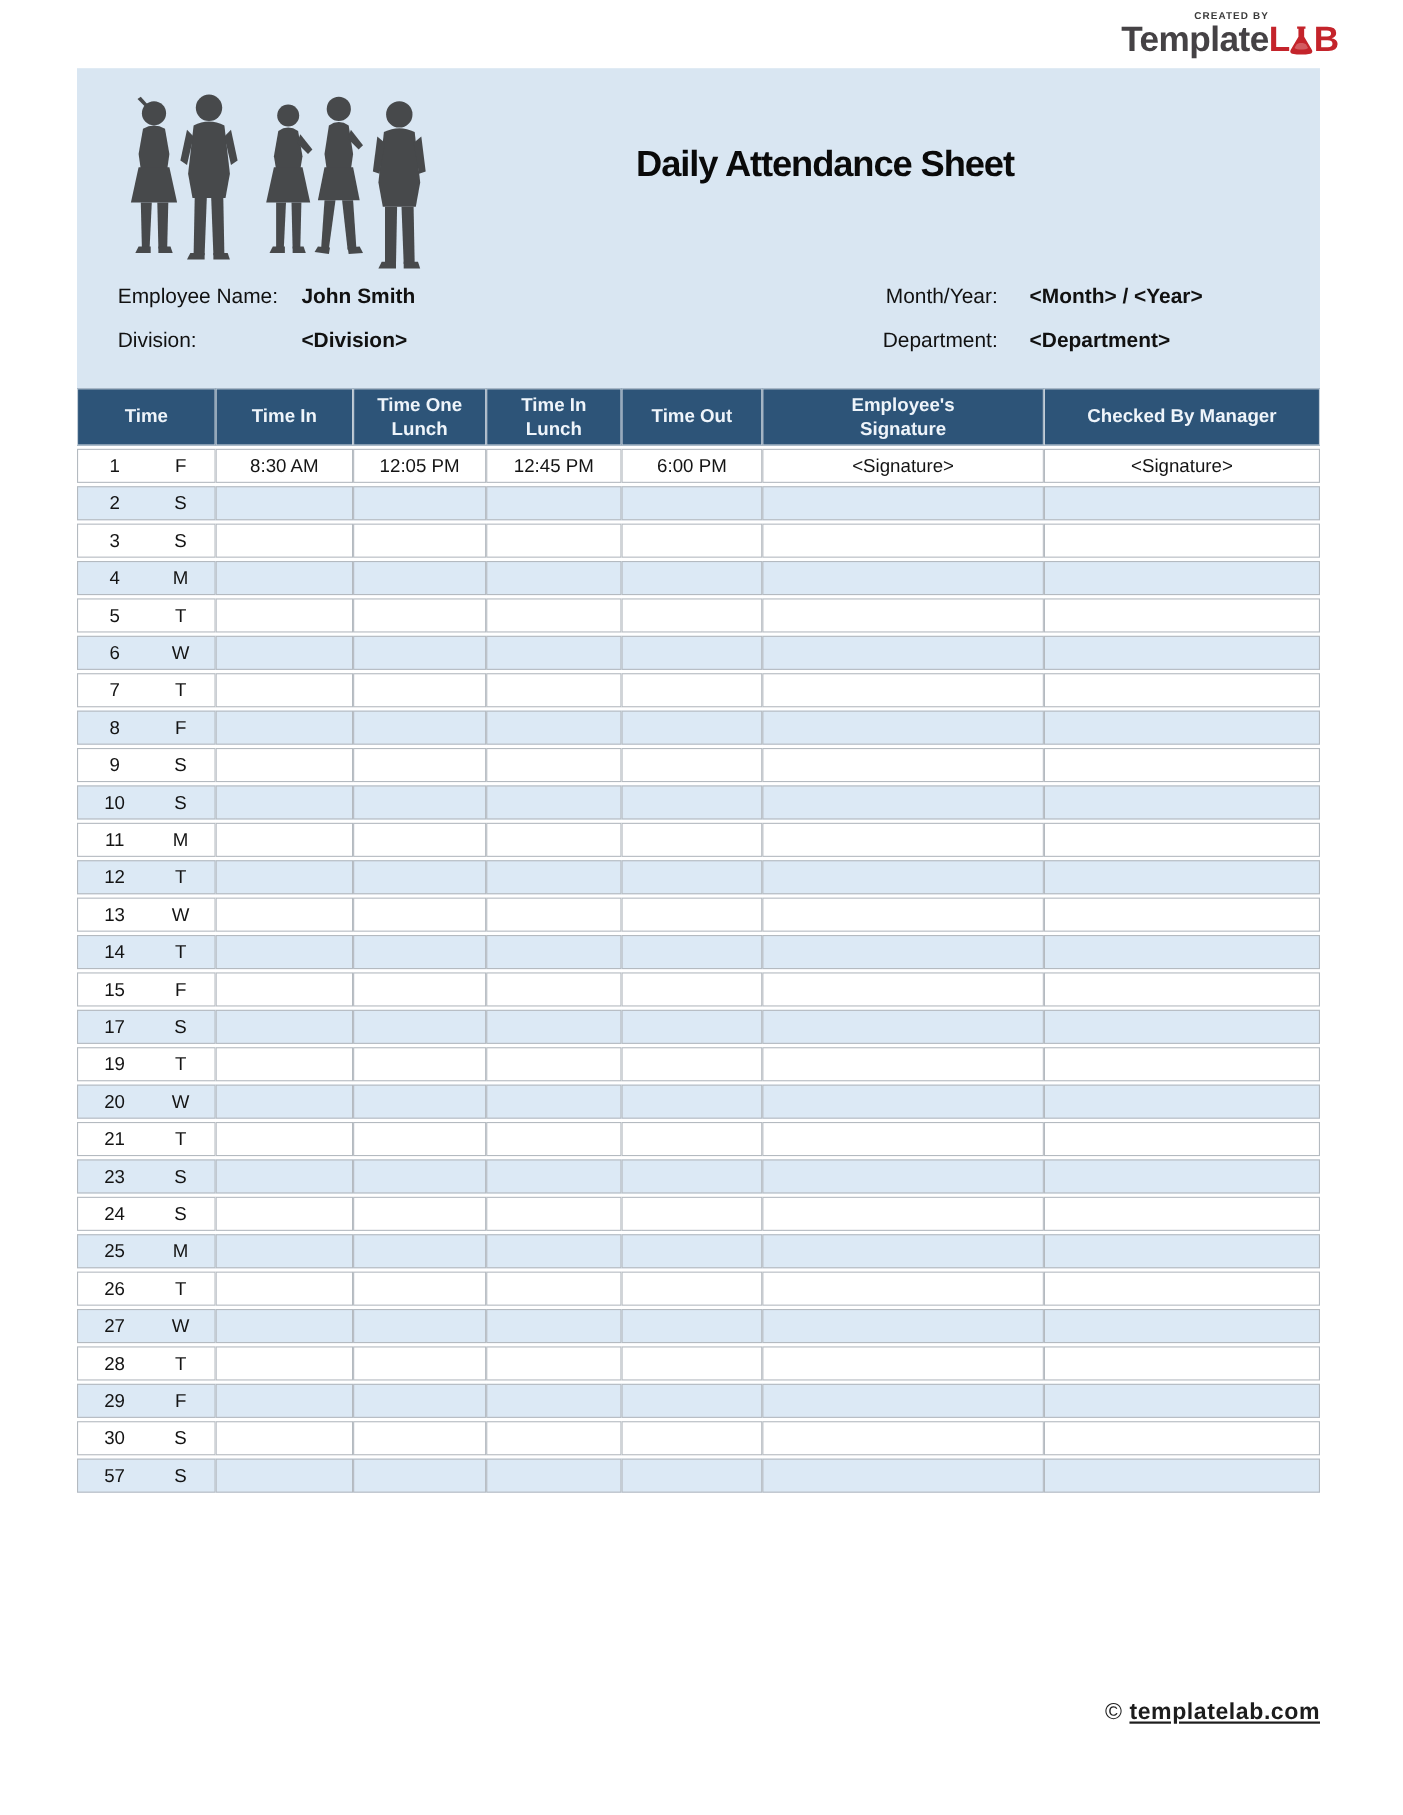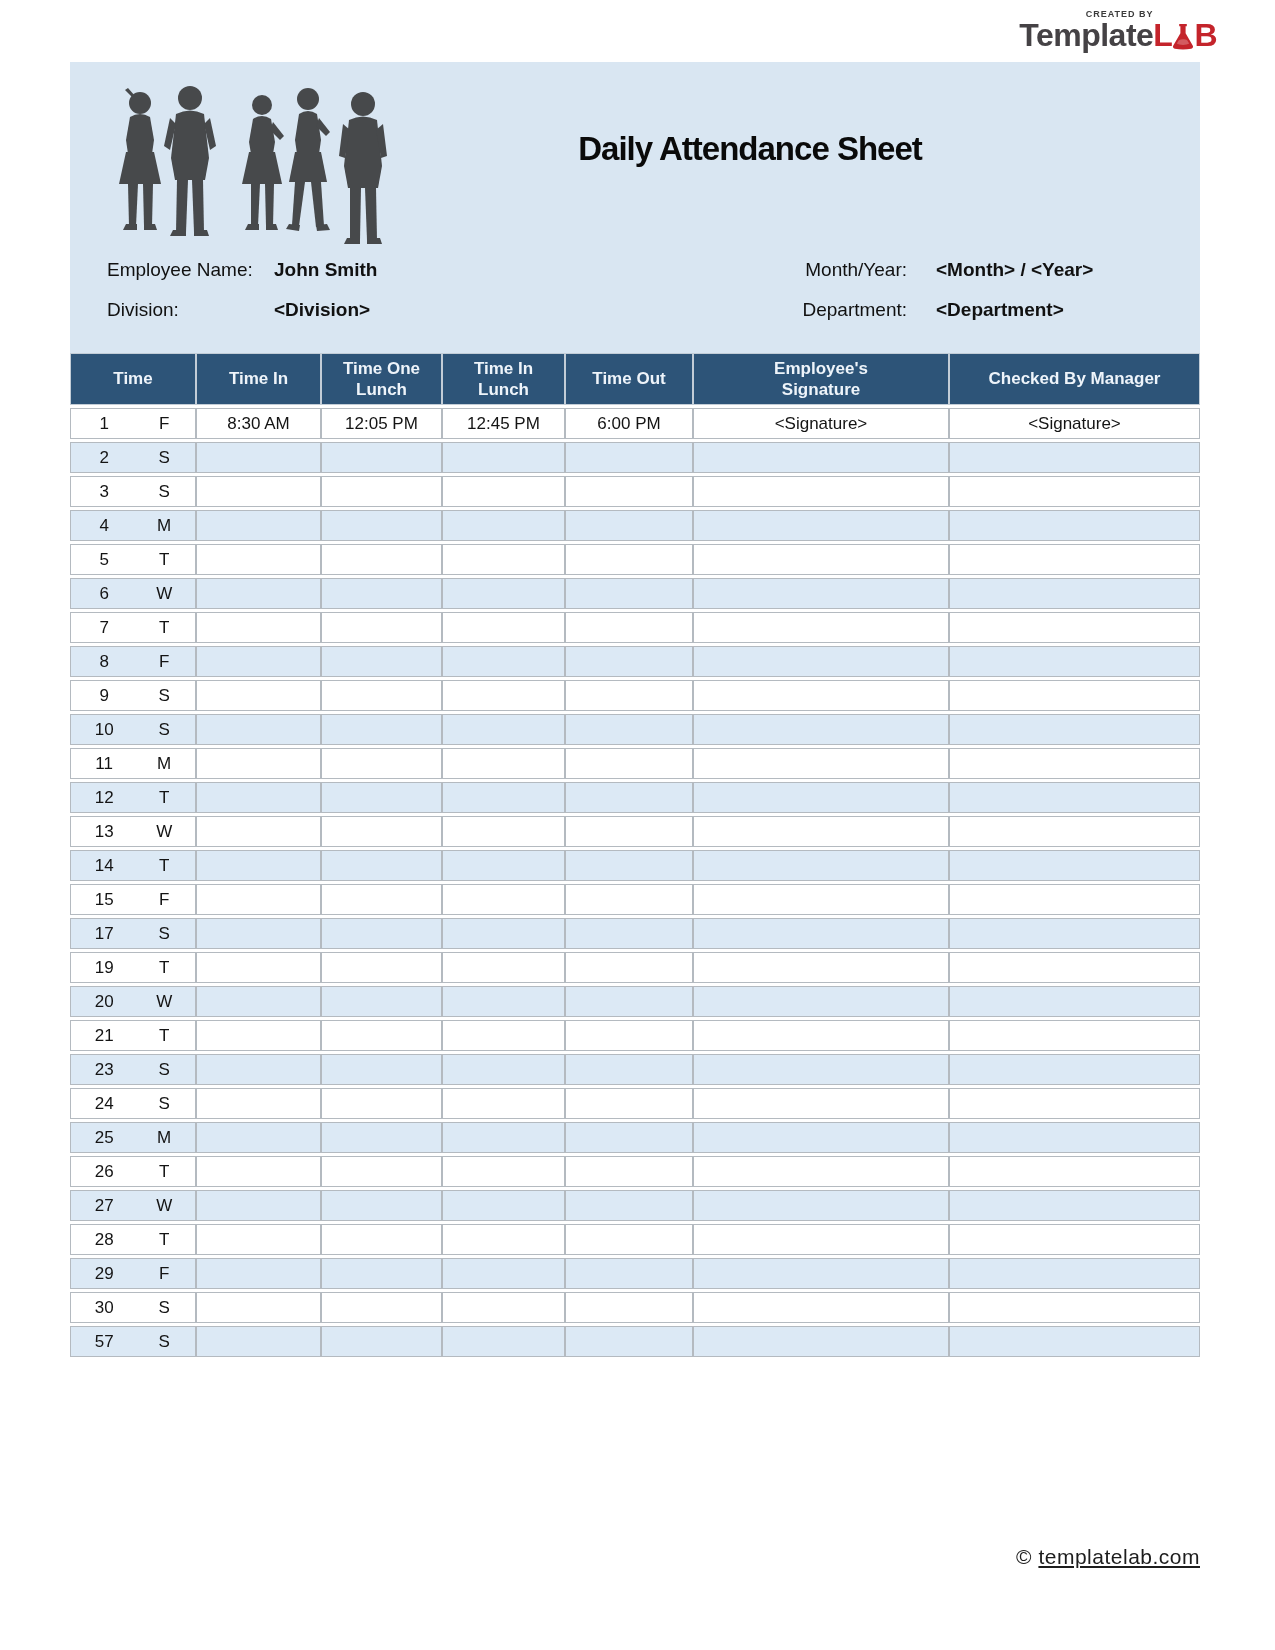--- a/index.html
+++ b/index.html
@@ -119,21 +119,21 @@
 
   
   .footer {
     position: absolute;
     top: 1545px;
     right: 75px;
     font-size: 21px;
     color: #1d1d1d;
     letter-spacing: 0.5px;
   }
-  .footer a { color: #1d1d1d; text-decoration: underline; cursor: pointer; }
+  .footer a { color: #1d1d1d; text-decoration: underline; cursor: pointer; font-weight: bold; }
 </style>
 </head>
 <body>
 
 <div class="page">
 
   <div class="logo">
     <div class="created-by">CREATED BY</div>
     <div class="brand">
       <span>Template</span>

